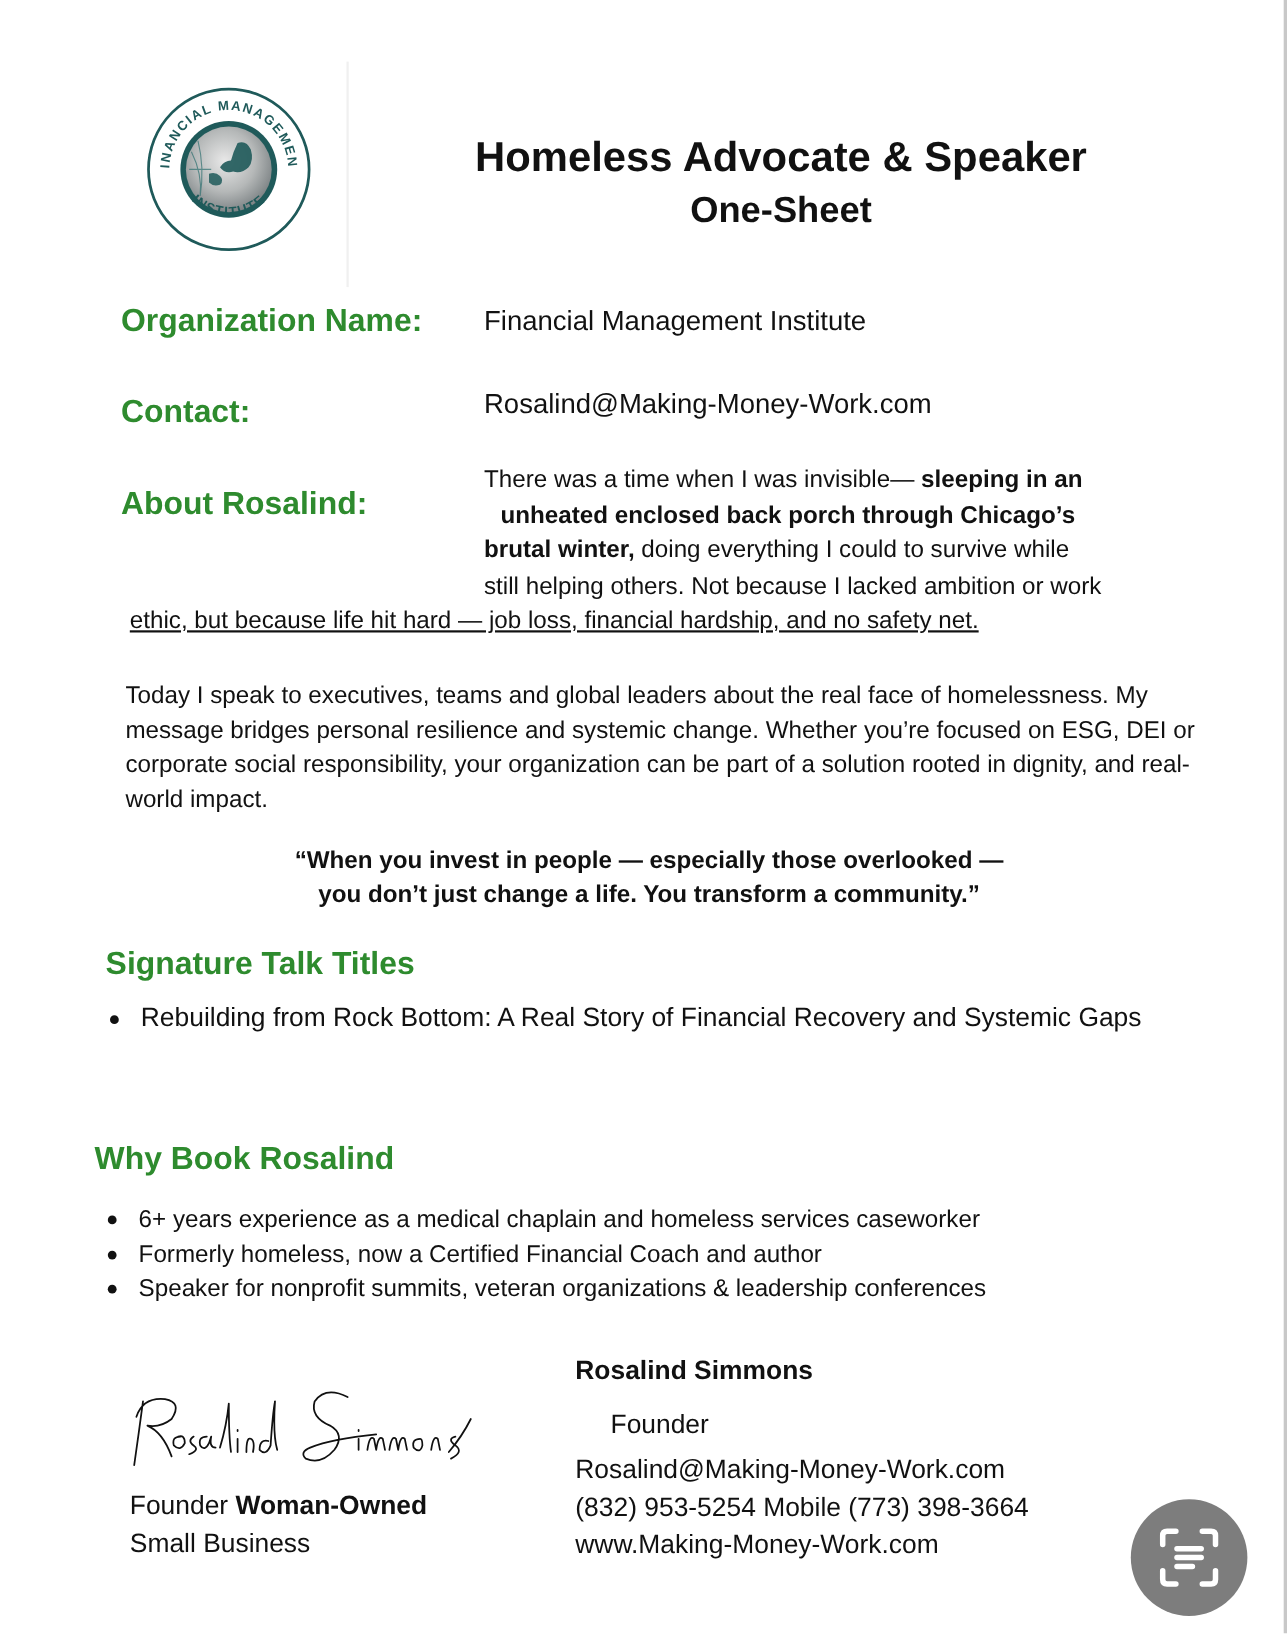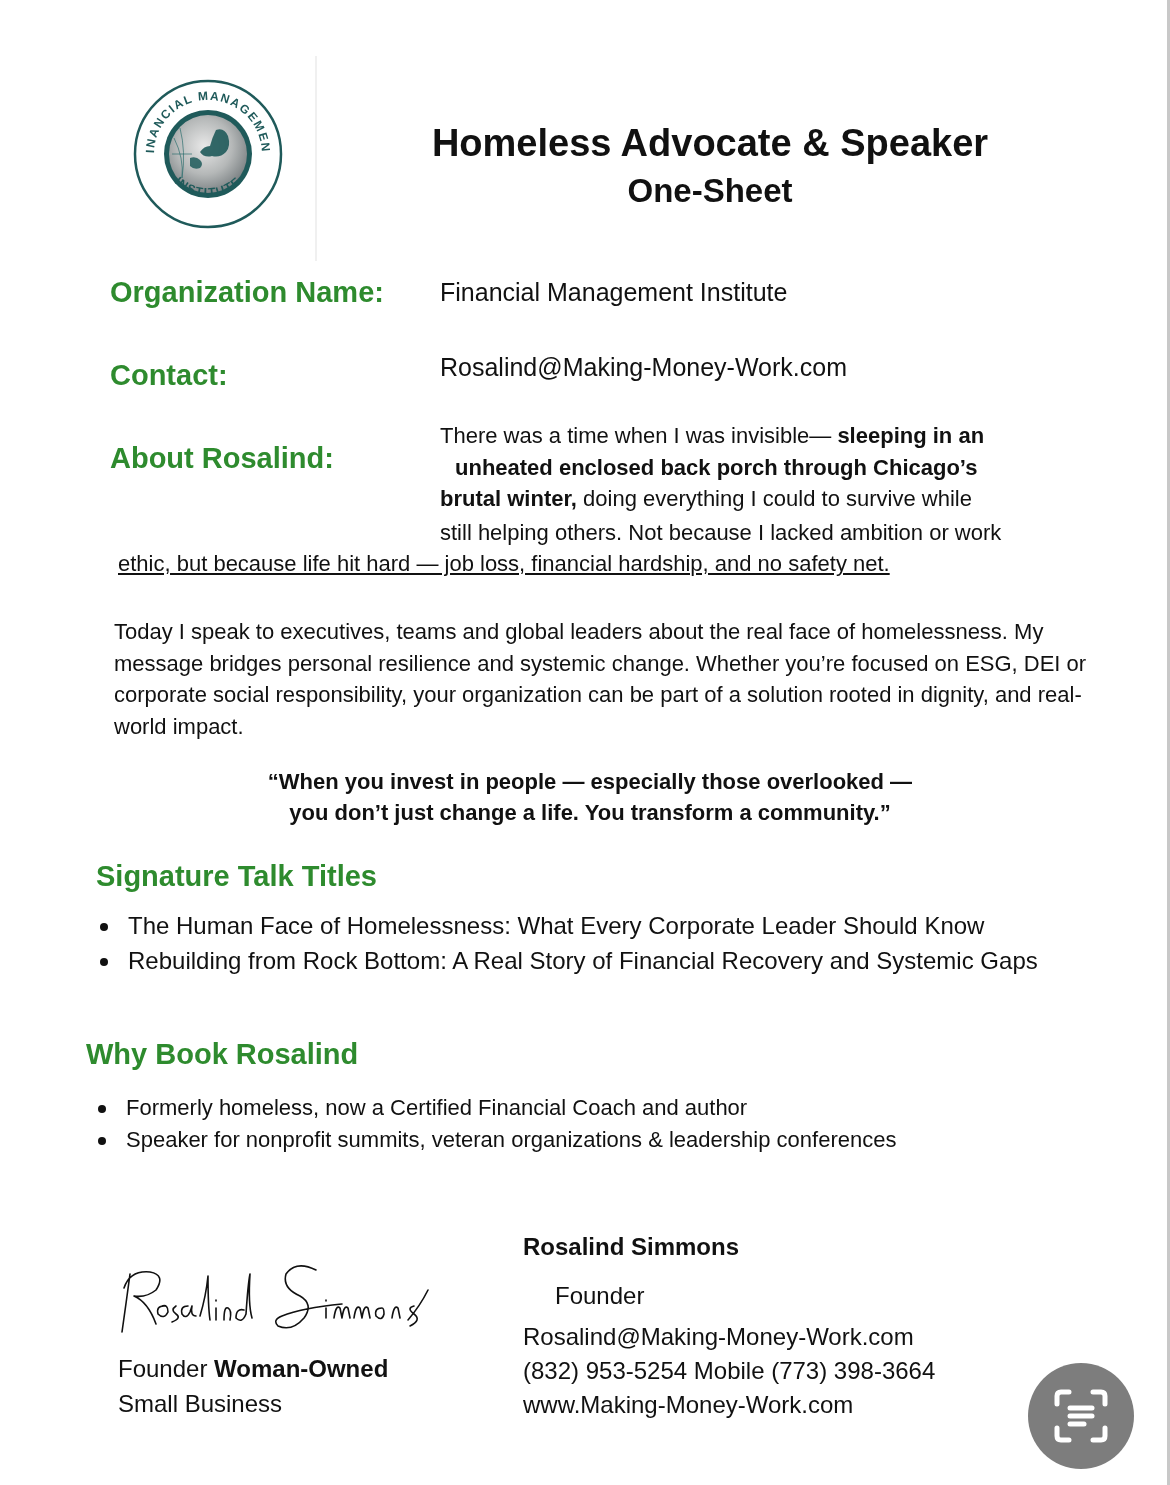--- a/index.html
+++ b/index.html
@@ -113,26 +113,26 @@
 <div class="about-line" style="left:440px; top:520px;">still helping others.  Not because I lacked ambition or work</div>
 <div class="about-line" style="left:118px; top:551px;text-decoration:underline;">ethic, but because life hit hard — job loss, financial hardship, and no safety net.</div>
 
 <div class="p2">Today I speak to executives, teams and global leaders about the real face of homelessness. My message bridges personal resilience and systemic change. Whether you’re focused on ESG, DEI or corporate social responsibility, your organization can be part of a solution rooted in dignity, and real-world impact.</div>
 
 <div class="quote q1">“When you invest in people — especially those overlooked —</div>
 <div class="quote q2">you don’t just change a life. You transform a community.”</div>
 
 <div class="section-h sh-talks">Signature Talk Titles</div>
 <ul class="bullets talks">
-  <li>The Human Face of Homelessness: What Every Corporate Leader Should Know</li>
   <li>Rebuilding from Rock Bottom: A Real Story of Financial Recovery and Systemic Gaps</li>
 </ul>
 
 <div class="section-h sh-why">Why Book Rosalind</div>
 <ul class="bullets why">
+  <li>6+ years experience as a medical chaplain and homeless services caseworker</li>
   <li>Formerly homeless, now a Certified Financial Coach and author</li>
   <li>Speaker for nonprofit summits, veteran organizations &amp; leadership conferences</li>
 </ul>
 
 <div class="signature">
   <svg width="320" height="90" viewBox="0 0 320 90" fill="none" stroke="#111" stroke-width="1.6" stroke-linecap="round" stroke-linejoin="round">
 
     <path d="M 8 38 q 6 -18 26 -16 q 16 3 6 18 q -10 8 -22 6 q 14 6 22 28 M 14 24 q -4 30 -8 58"></path>
 
     <path d="M 48 56 q -8 0 -6 8 q 6 6 10 -2 q 0 -8 -6 -6 M 60 56 q -6 4 0 8 q 6 4 -4 8 M 72 56 q -8 0 -6 8 q 4 6 8 -2 l 2 -6 q -2 10 4 10 M 84 66 q 6 -20 8 -40 q 0 30 2 44 M 100 58 l 0 12 M 100 50 l 0 1 M 108 70 q 0 -14 4 -12 q 4 2 2 12 M 128 60 q -8 -2 -8 8 q 6 6 10 -4 q 2 -30 4 -40 q -2 30 2 44"></path>

